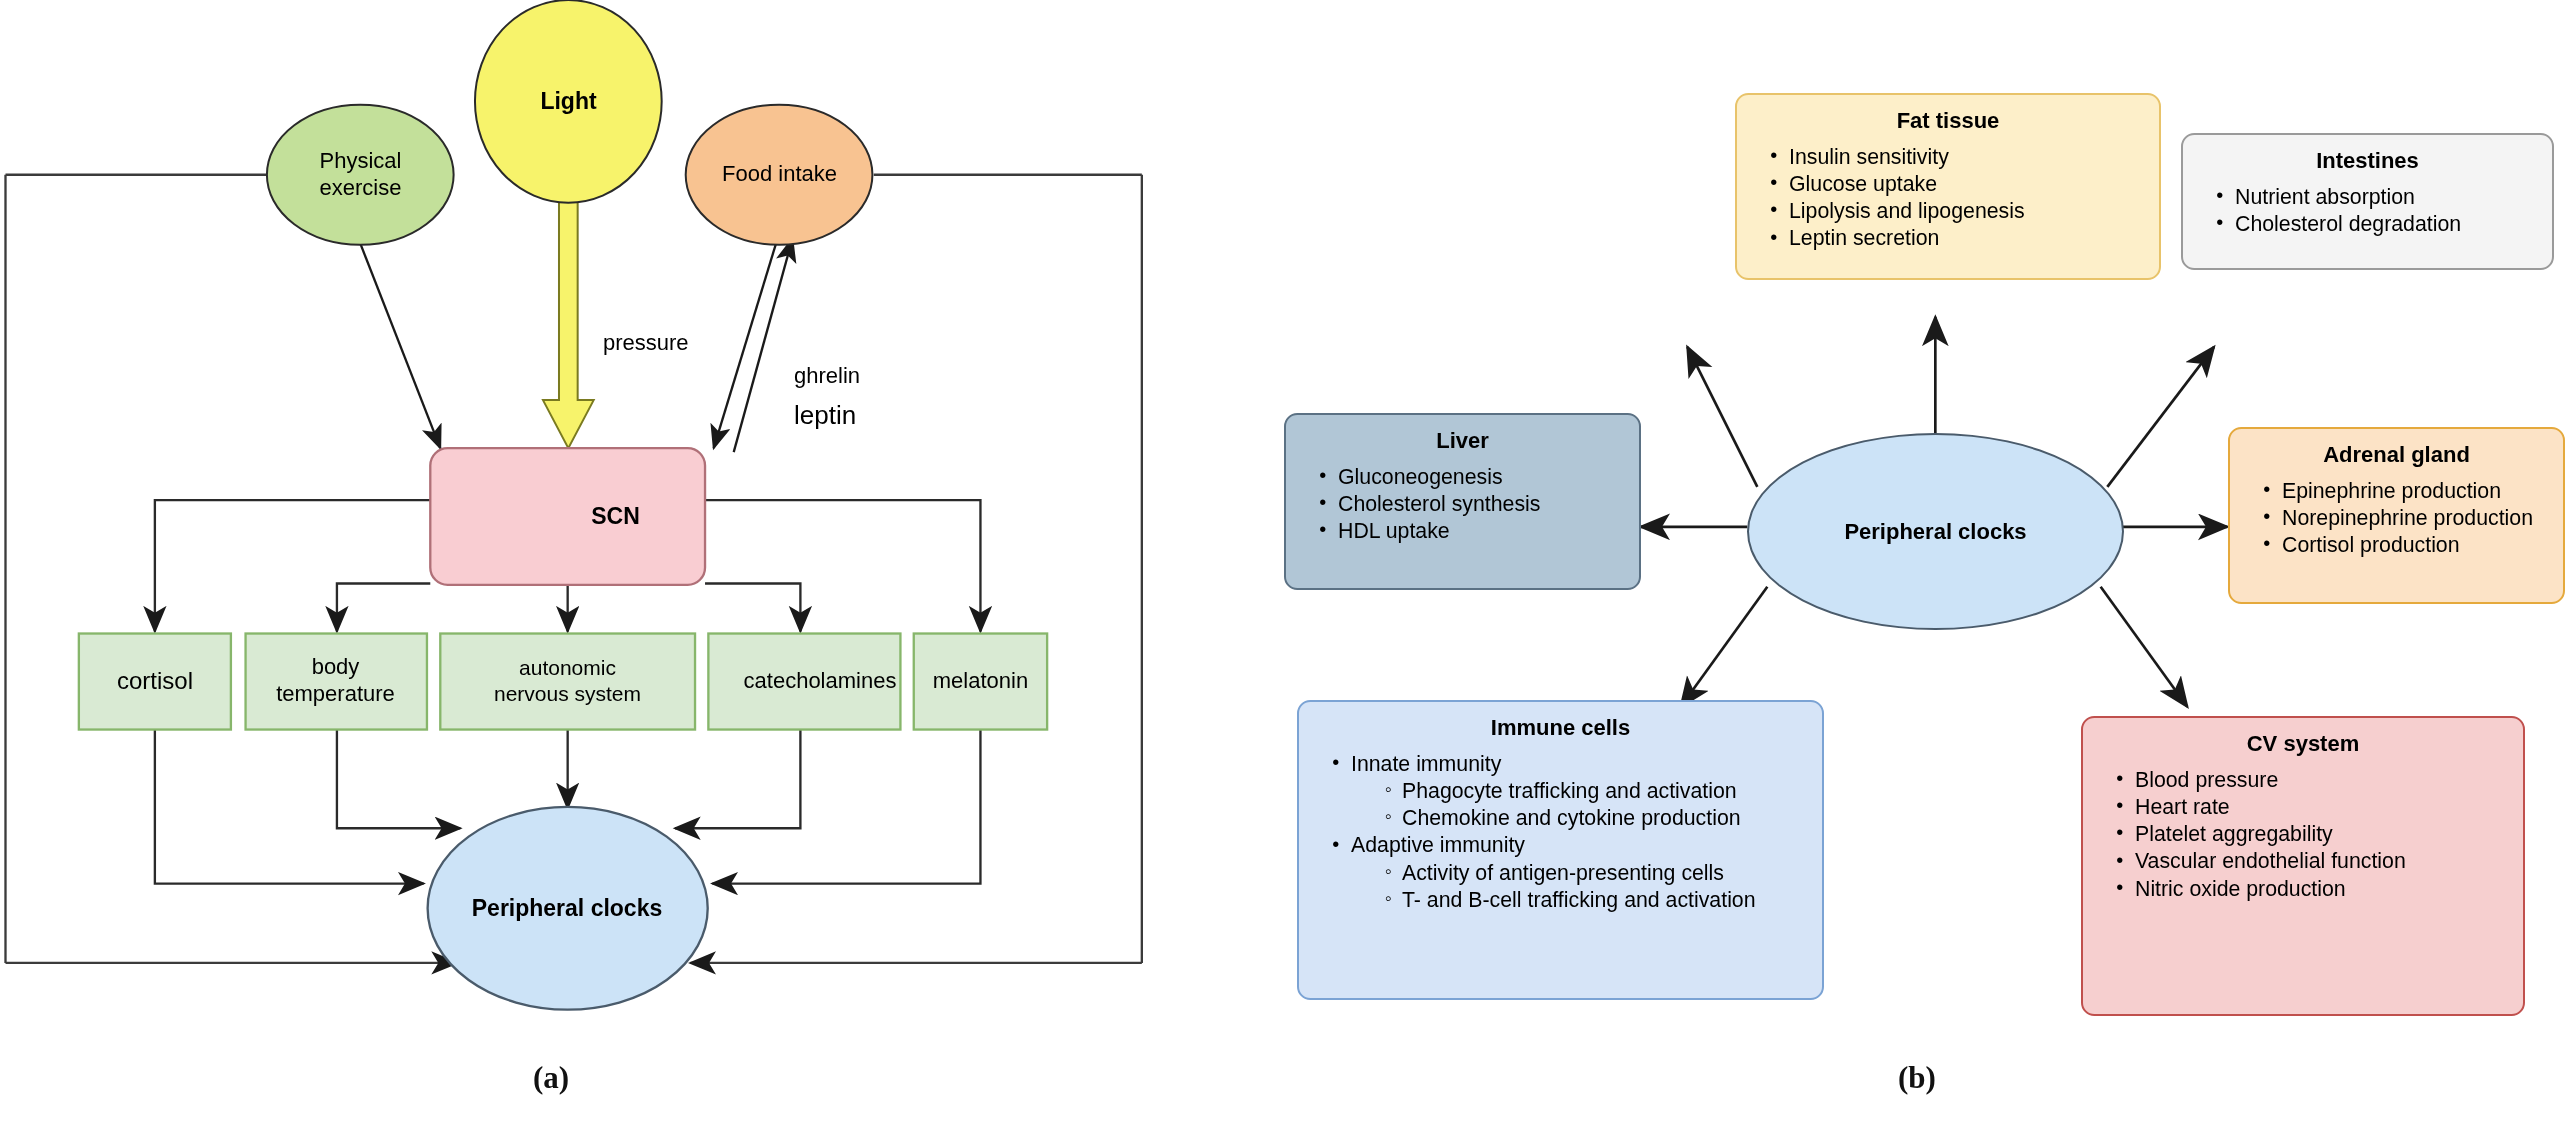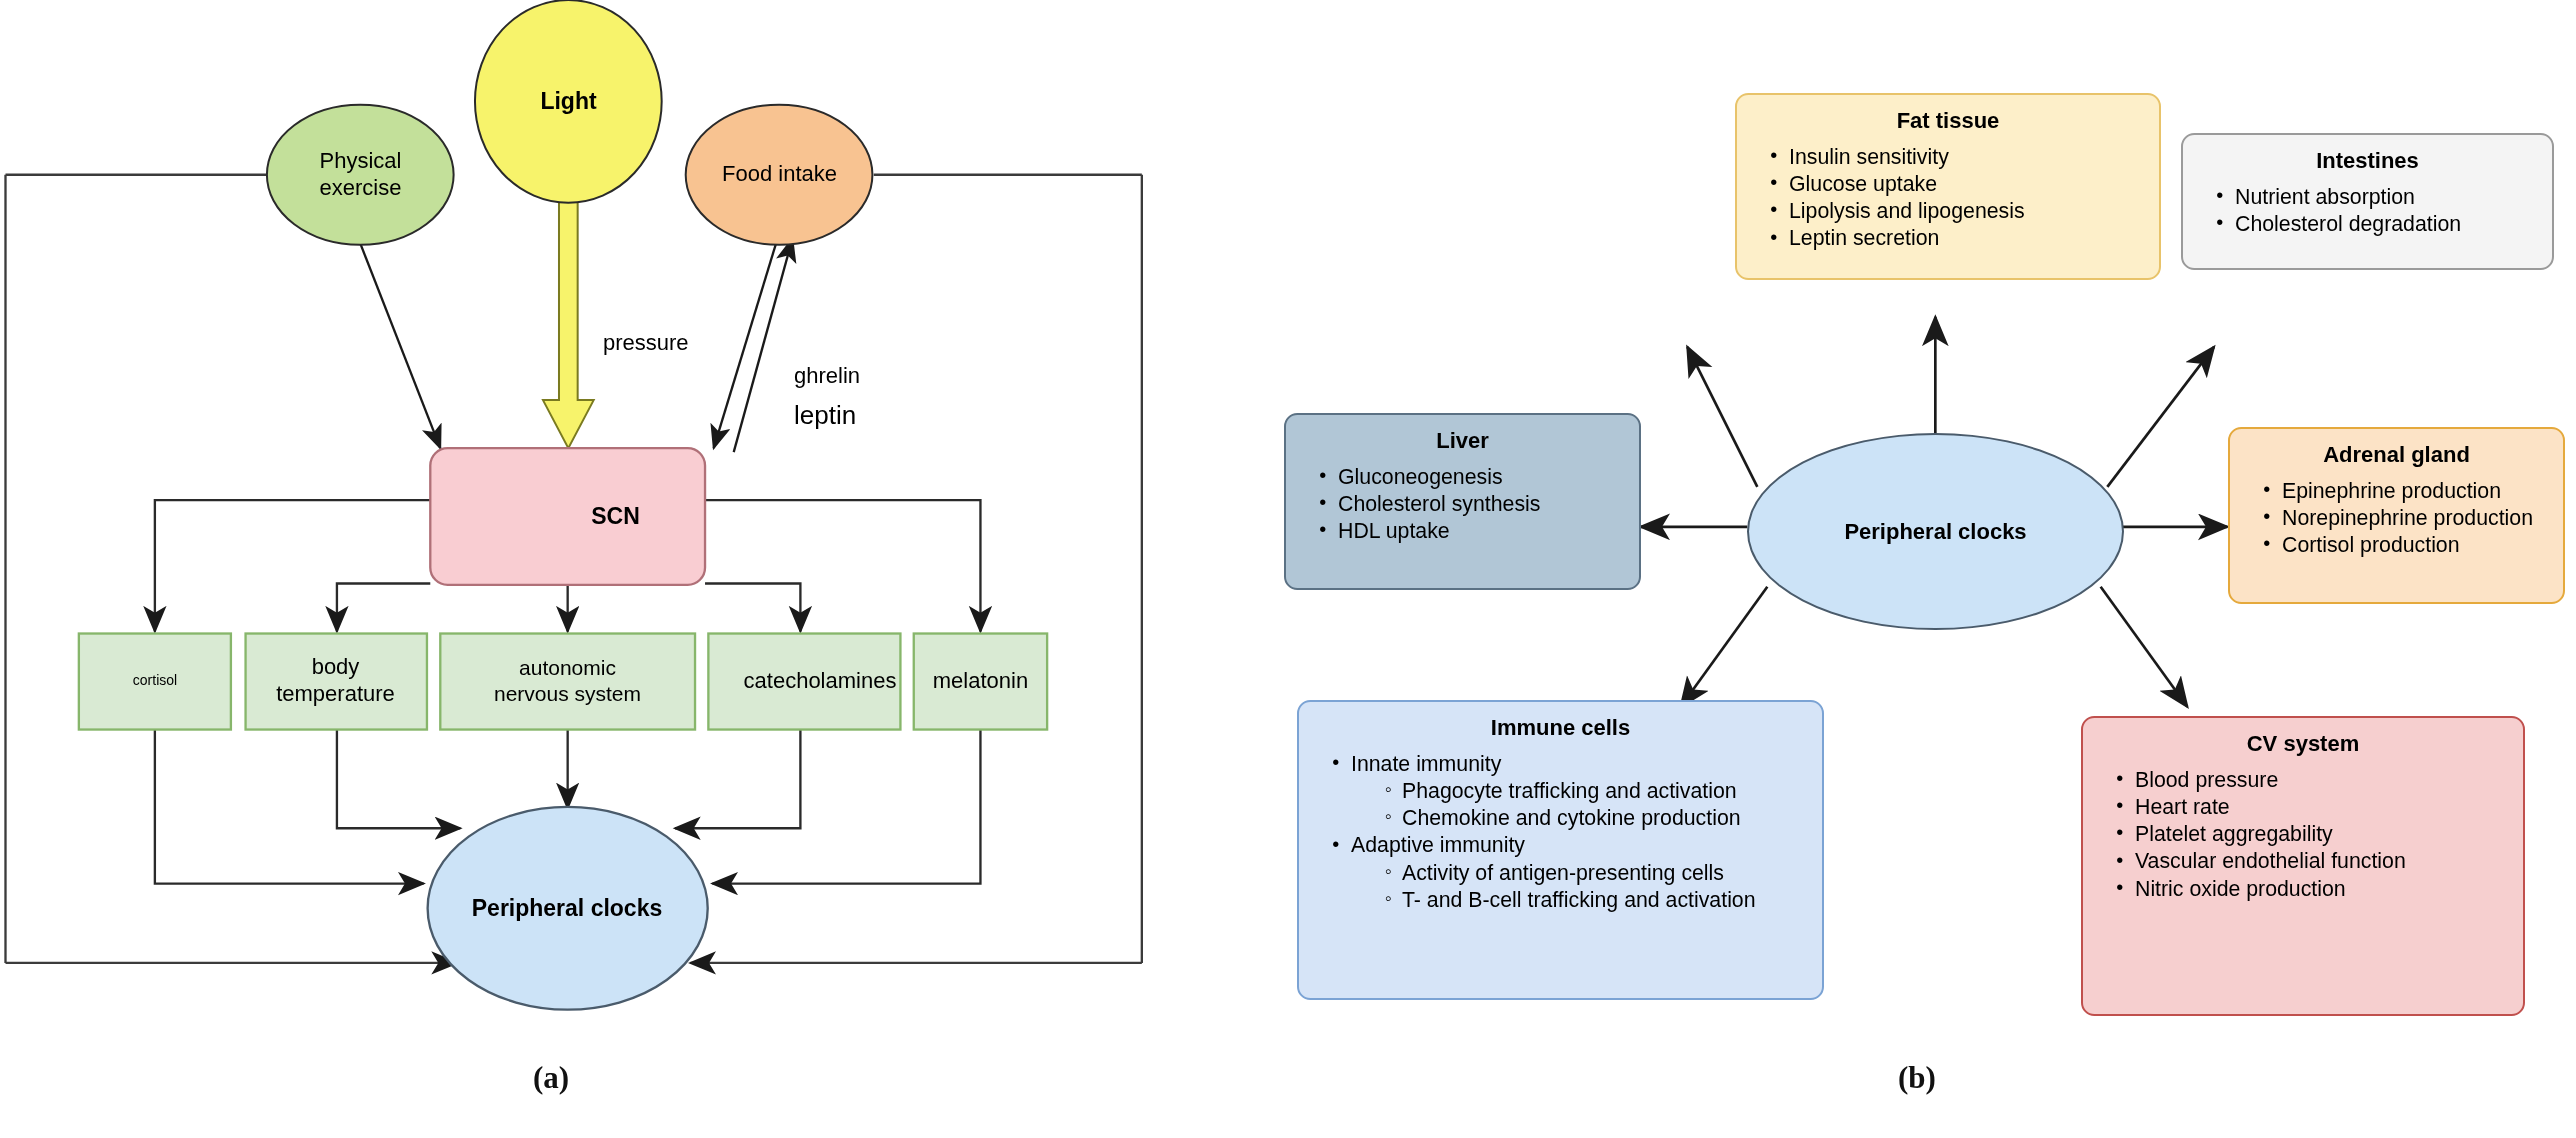--- a/index.html
+++ b/index.html
@@ -96,21 +96,21 @@
   <div class="nodelabel" style="left:475px;top:79px;width:187px;height:45px;font-size:23px;font-weight:bold;">Light</div>
 
   <div class="nodelabel" style="left:686px;top:153px;width:187px;height:43px;font-size:22px;">Food intake</div>
 
   <div class="nodelabel" style="left:430px;top:495px;width:275px;height:43px;font-size:23px;font-weight:bold;margin-left:48px;">SCN</div>
 
   <div class="nodelabel" style="left:603px;top:327px;width:147px;height:32px;font-size:22px;justify-content:flex-start;">pressure</div>
   <div class="nodelabel" style="left:794px;top:360px;width:147px;height:32px;font-size:22px;justify-content:flex-start;">ghrelin</div>
   <div class="nodelabel" style="left:794px;top:400px;width:147px;height:32px;font-size:26px;justify-content:flex-start;">leptin</div>
 
-  <div class="nodelabel" style="left:79px;top:633px;width:152px;height:96px;font-size:14px;white-space:pre-line;">cortisol</div>
+  <div class="nodelabel" style="left:79px;top:633px;width:152px;height:96px;font-size:24px;white-space:pre-line;">cortisol</div>
   <div class="nodelabel" style="left:245px;top:633px;width:181px;height:96px;font-size:22px;white-space:pre-line;">body
 temperature</div>
   <div class="nodelabel" style="left:440px;top:633px;width:255px;height:96px;font-size:21px;white-space:pre-line;">autonomic
 nervous system</div>
   <div class="nodelabel" style="left:708px;top:633px;width:192px;height:96px;font-size:22px;white-space:pre-line;margin-left:16px;">catecholamines</div>
   <div class="nodelabel" style="left:914px;top:633px;width:133px;height:96px;font-size:22px;white-space:pre-line;">melatonin</div>
 
   <div class="nodelabel" style="left:427px;top:887px;width:280px;height:43px;font-size:23px;font-weight:bold;">Peripheral clocks</div>
 
   <div class="plabel" style="left:533px;top:1060px;">(a)</div>

